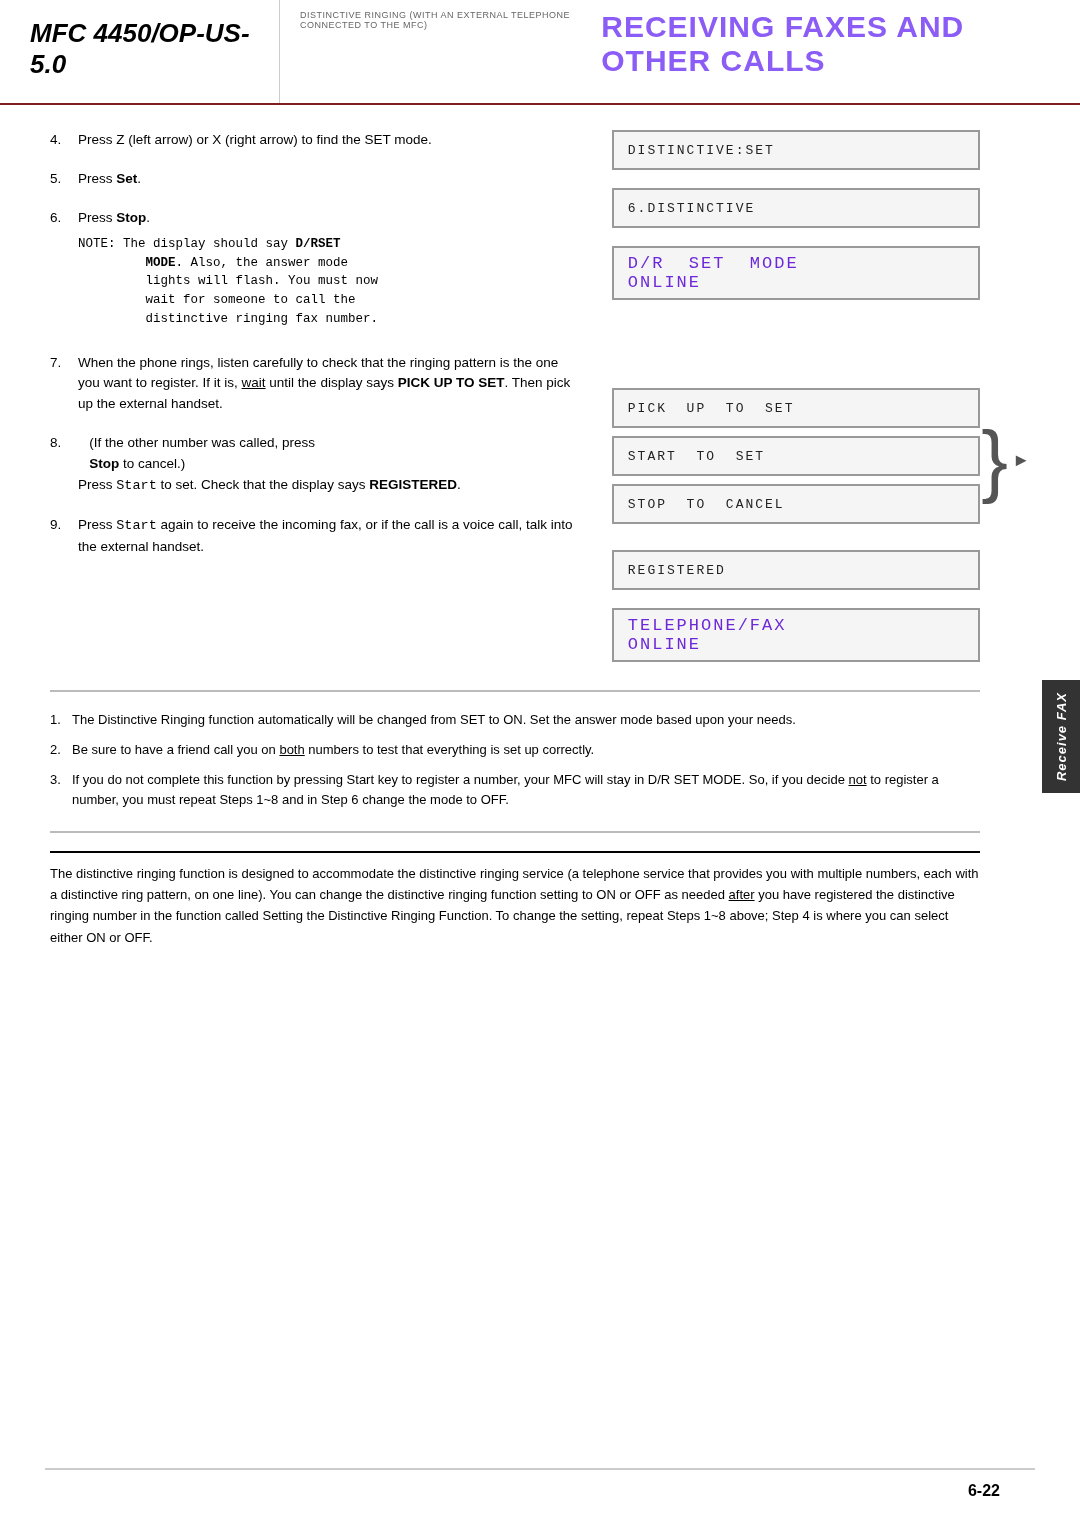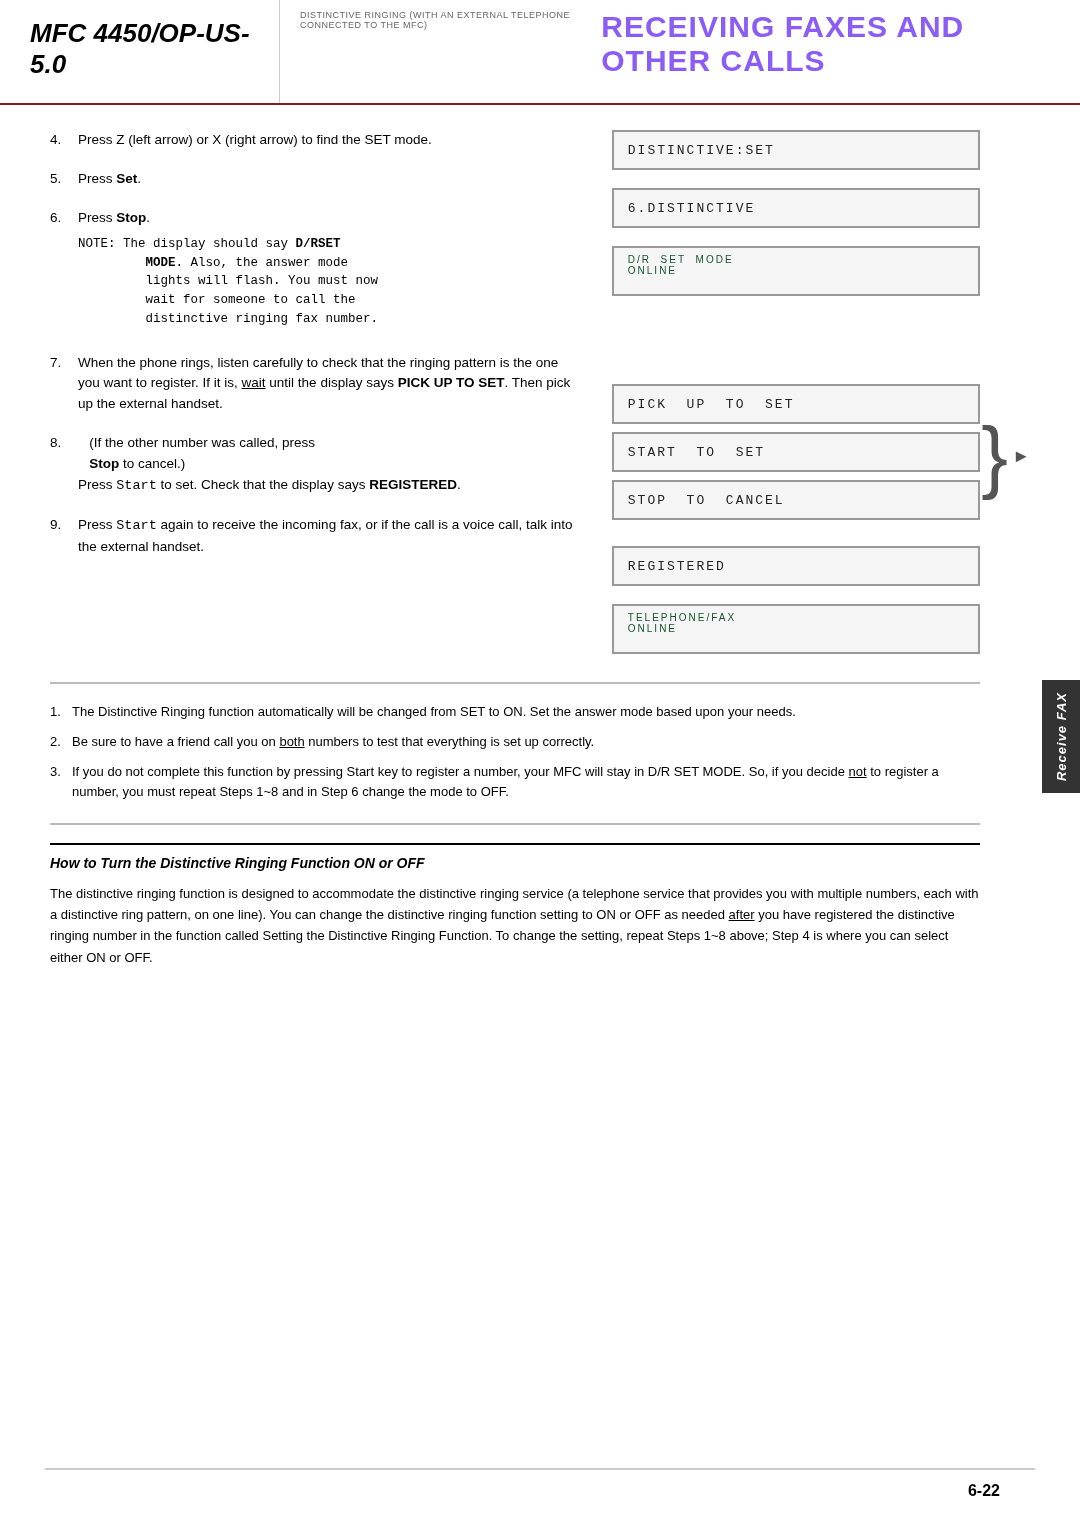--- a/index.html
+++ b/index.html
@@ -131,23 +131,23 @@
       letter-spacing: 2px;
       margin-bottom: 8px;
       min-height: 40px;
       display: flex;
       align-items: center;
     }
     .lcd-box-multi {
       border: 2px solid #999;
       background: #f5f5f5;
       padding: 6px 14px;
-      font-family: Liberation Sans, sans-serif;
-      font-size: 10px;
-      color: #14532d;
+      font-family: Liberation Mono, monospace;
+      font-size: 17px;
+      color: #6d28d9;
       letter-spacing: 2px;
       margin-bottom: 8px;
       min-height: 50px;
     }
     
     .bracket-group {
       position: relative;
       margin-bottom: 8px;
     }
     .bracket-boxes {
@@ -343,21 +343,20 @@
       </div>
       <div class="after-list-item">
         <span class="after-list-num">3.</span>
         <span>If you do not complete this function by pressing Start key to register a number, your MFC will stay in D/R SET MODE. So, if you decide <span class="underline">not</span> to register a number, you must repeat Steps 1~8 and in Step 6 change the mode to OFF.</span>
       </div>
     </div>
 
     <hr class="divider">
 
     <div class="how-to-section">
-      <div class="how-to-title">How to Turn the Distinctive Ringing Function ON or OFF</div>
       <p class="how-to-body">The distinctive ringing function is designed to accommodate the distinctive ringing service (a telephone service that provides you with multiple numbers, each with a distinctive ring pattern, on one line). You can change the distinctive ringing function setting to ON or OFF as needed <span class="underline">after</span> you have registered the distinctive ringing number in the function called Setting the Distinctive Ringing Function. To change the setting, repeat Steps 1~8 above; Step 4 is where you can select either ON or OFF.</p>
     </div>
 
   </div>
 
   <div style="position:absolute; bottom:0; left:0; right:0; height:60px;margin-top:33px;">
     <div style="border-top:2px solid #ccc; margin:0 45px;"></div>
     <div class="footer">6-22</div>
   </div>
 

